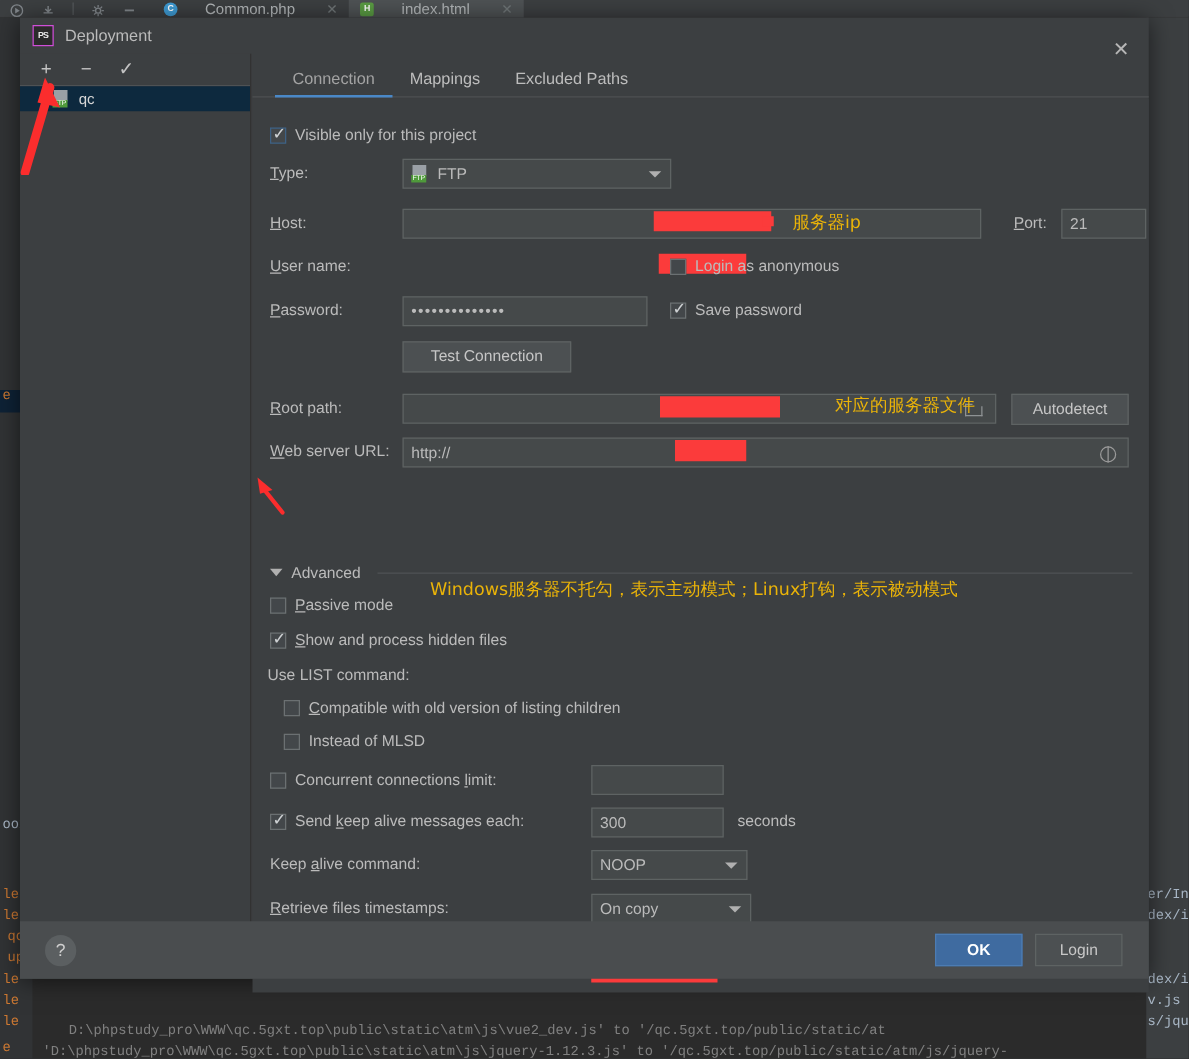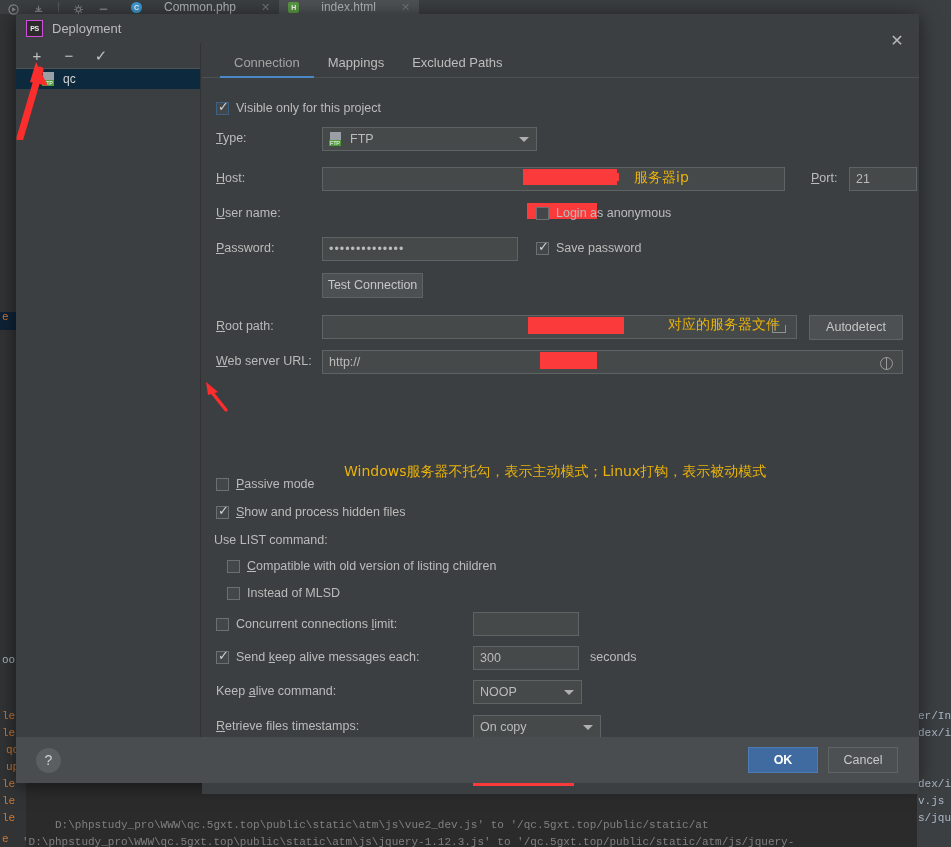--- a/index.html
+++ b/index.html
@@ -265,21 +265,21 @@
   <div class="code-line orange" style="left:2px;top:812px;">le</div>
   <div class="code-line orange" style="left:2px;top:833px;">e</div>
 
   <div class="code-line" style="left:918px;top:710px;">er/In</div>
   <div class="code-line" style="left:918px;top:727px;">dex/i</div>
   <div class="code-line" style="left:918px;top:778px;">dex/i</div>
   <div class="code-line" style="left:918px;top:795px;">v.js</div>
   <div class="code-line" style="left:918px;top:812px;">s/jquery-</div>
 
   <div class="code-line gray" style="left:55px;top:819px;">D:\phpstudy_pro\WWW\qc.5gxt.top\public\static\atm\js\vue2_dev.js' to '/qc.5gxt.top/public/static/at</div>
-  <div class="code-line gray" style="left:22px;top:836px;">'D:\phpstudy_pro\WWW\qc.5gxt.top\public\static\atm\js\jquery-1.12.3.js' to '/qc.5gxt.top/public/static/atm/js/jquery-</div>
+  <div class="code-line gray" style="left:34px;top:836px;">'D:\phpstudy_pro\WWW\qc.5gxt.top\public\static\atm\js\jquery-1.12.3.js' to '/qc.5gxt.top/public/static/atm/js/jquery-</div>
 
   <div class="watermark">CSDN @Qlittleboy</div>
 
   <div class="dialog">
 
     <div class="dlg-title">
       <span class="ps-icon">PS</span>
       <span>Deployment</span>
     </div>
     <div class="dlg-close">✕</div>
@@ -360,21 +360,21 @@
 
       <div class="row" style="left:334px;top:162px;">
         <label class="cb">
           <span class="box">
               <span class="tick">✓</span>
             </span>
           <span>Save password</span>
         </label>
       </div>
 
-      <div class="btn" style="position:absolute;left:120px;top:194px;width:101px;text-align:center;padding:0;">Test Connection</div>
+      <div class="btn" style="position:absolute;left:120px;top:194px;width:135px;text-align:center;padding:0;">Test Connection</div>
 
       <div class="row" style="left:14px;top:240px;">
         <span class="lbl"><u>R</u>oot path:</span>
       </div>
       <div class="field" style="position:absolute;left:120px;top:236px;width:475px;position:absolute;">
         <span class="folder-ico">
             <em></em>
             <span></span>
           </span>
       </div>
@@ -385,20 +385,25 @@
 
       <div class="row" style="left:14px;top:275px;">
         <span class="lbl"><u>W</u>eb server URL:</span>
       </div>
       <div class="field" style="position:absolute;left:120px;top:271px;width:581px;">
         <span>http://</span>
         <span class="globe"></span>
       </div>
       <div class="redact" style="left:338px;top:273px;width:57px;height:17px;"></div>
 
+      <div class="adv-head">
+        <span class="adv-caret"></span>
+        <span class="lbl">Advanced</span>
+        <span class="adv-line"></span>
+      </div>
 
       <div class="row" style="left:14px;top:398px;">
         <label class="cb">
           <span class="box"></span>
           <span><u>P</u>assive mode</span>
         </label>
       </div>
       <div class="ann" style="left:142px;top:384px;">Windows服务器不托勾，表示主动模式；Linux打钩，表示被动模式</div>
 
       <div class="row" style="left:14px;top:426px;">
@@ -445,21 +450,21 @@
         </label>
       </div>
       <div class="field" style="position:absolute;left:271px;top:567px;width:106px;">300</div>
       <div class="row" style="left:388px;top:571px;">
         <span class="lbl">seconds</span>
       </div>
 
       <div class="row" style="left:14px;top:605px;">
         <span class="lbl">Keep <u>a</u>live command:</span>
       </div>
-      <div class="combo" style="position:absolute;left:271px;top:601px;width:109px;">
+      <div class="combo" style="position:absolute;left:271px;top:601px;width:125px;">
         <span>NOOP</span>
         <span class="arrow"></span>
       </div>
 
       <div class="row" style="left:14px;top:640px;">
         <span class="lbl"><u>R</u>etrieve files timestamps:</span>
       </div>
       <div class="combo" style="position:absolute;left:271px;top:636px;width:128px;">
         <span>On copy</span>
         <span class="arrow"></span>
@@ -470,21 +475,21 @@
       </div>
       <div class="field" style="position:absolute;left:271px;top:670px;width:106px;">UTF-8</div>
       <div class="redact" style="left:271px;top:700px;width:101px;height:7px;"></div>
 
     </div>
 
     <div class="dlg-footer">
       <div class="help-btn">?</div>
       <div class="footer-actions">
         <div class="ok-btn">OK</div>
-        <div class="cancel-btn">Cancel</div>
+        <div class="cancel-btn">Login</div>
       </div>
     </div>
 
   </div>
 
   <svg class="arrow-red" style="left:8px;top:60px;width:40px;height:80px;" viewBox="0 0 40 80">
     <path d="M12 78 L32 10" stroke="#fb2d2d" stroke-width="7" fill="none" stroke-linecap="round"></path>
     <path d="M28 2 L40 26 L22 22 Z" fill="#fb2d2d"></path>
   </svg>
   <svg class="arrow-red" style="left:202px;top:378px;width:30px;height:36px;" viewBox="0 0 30 36">

